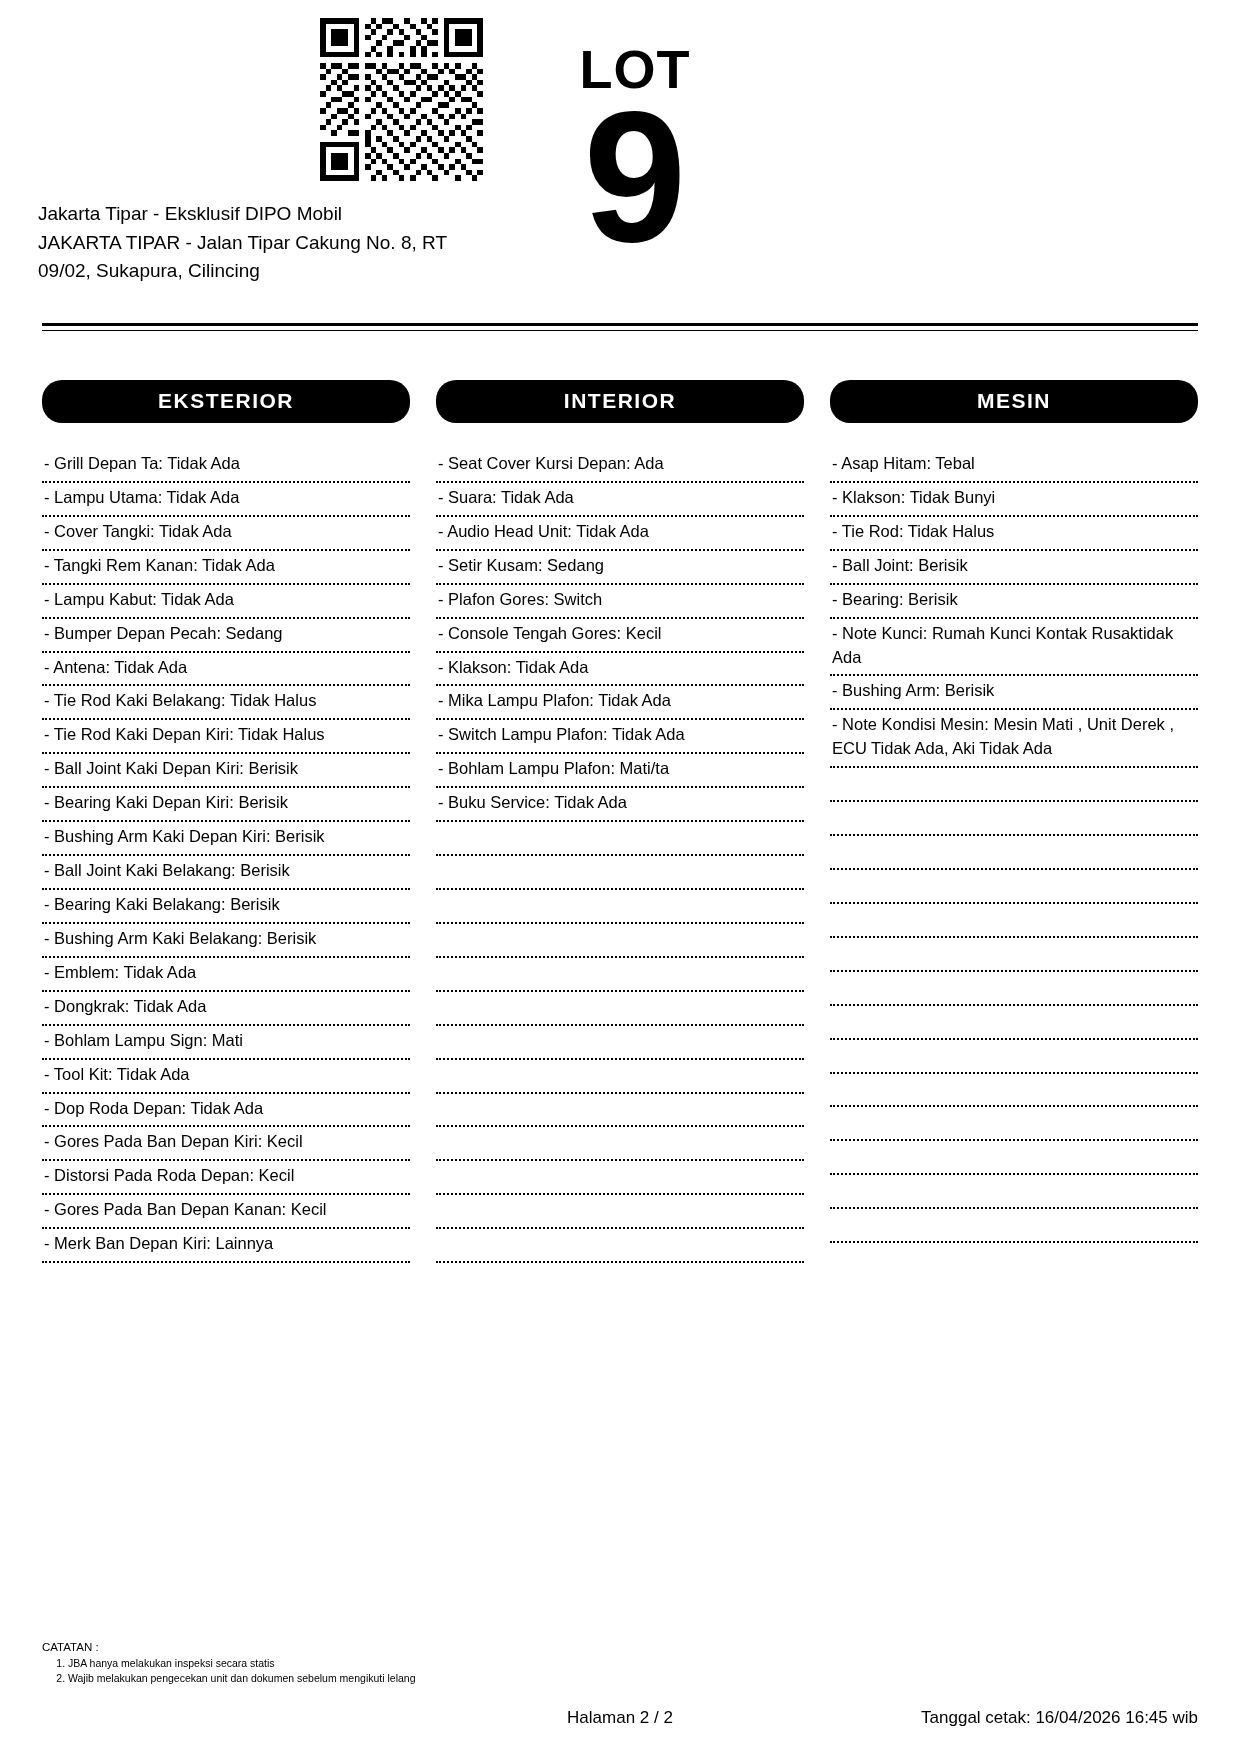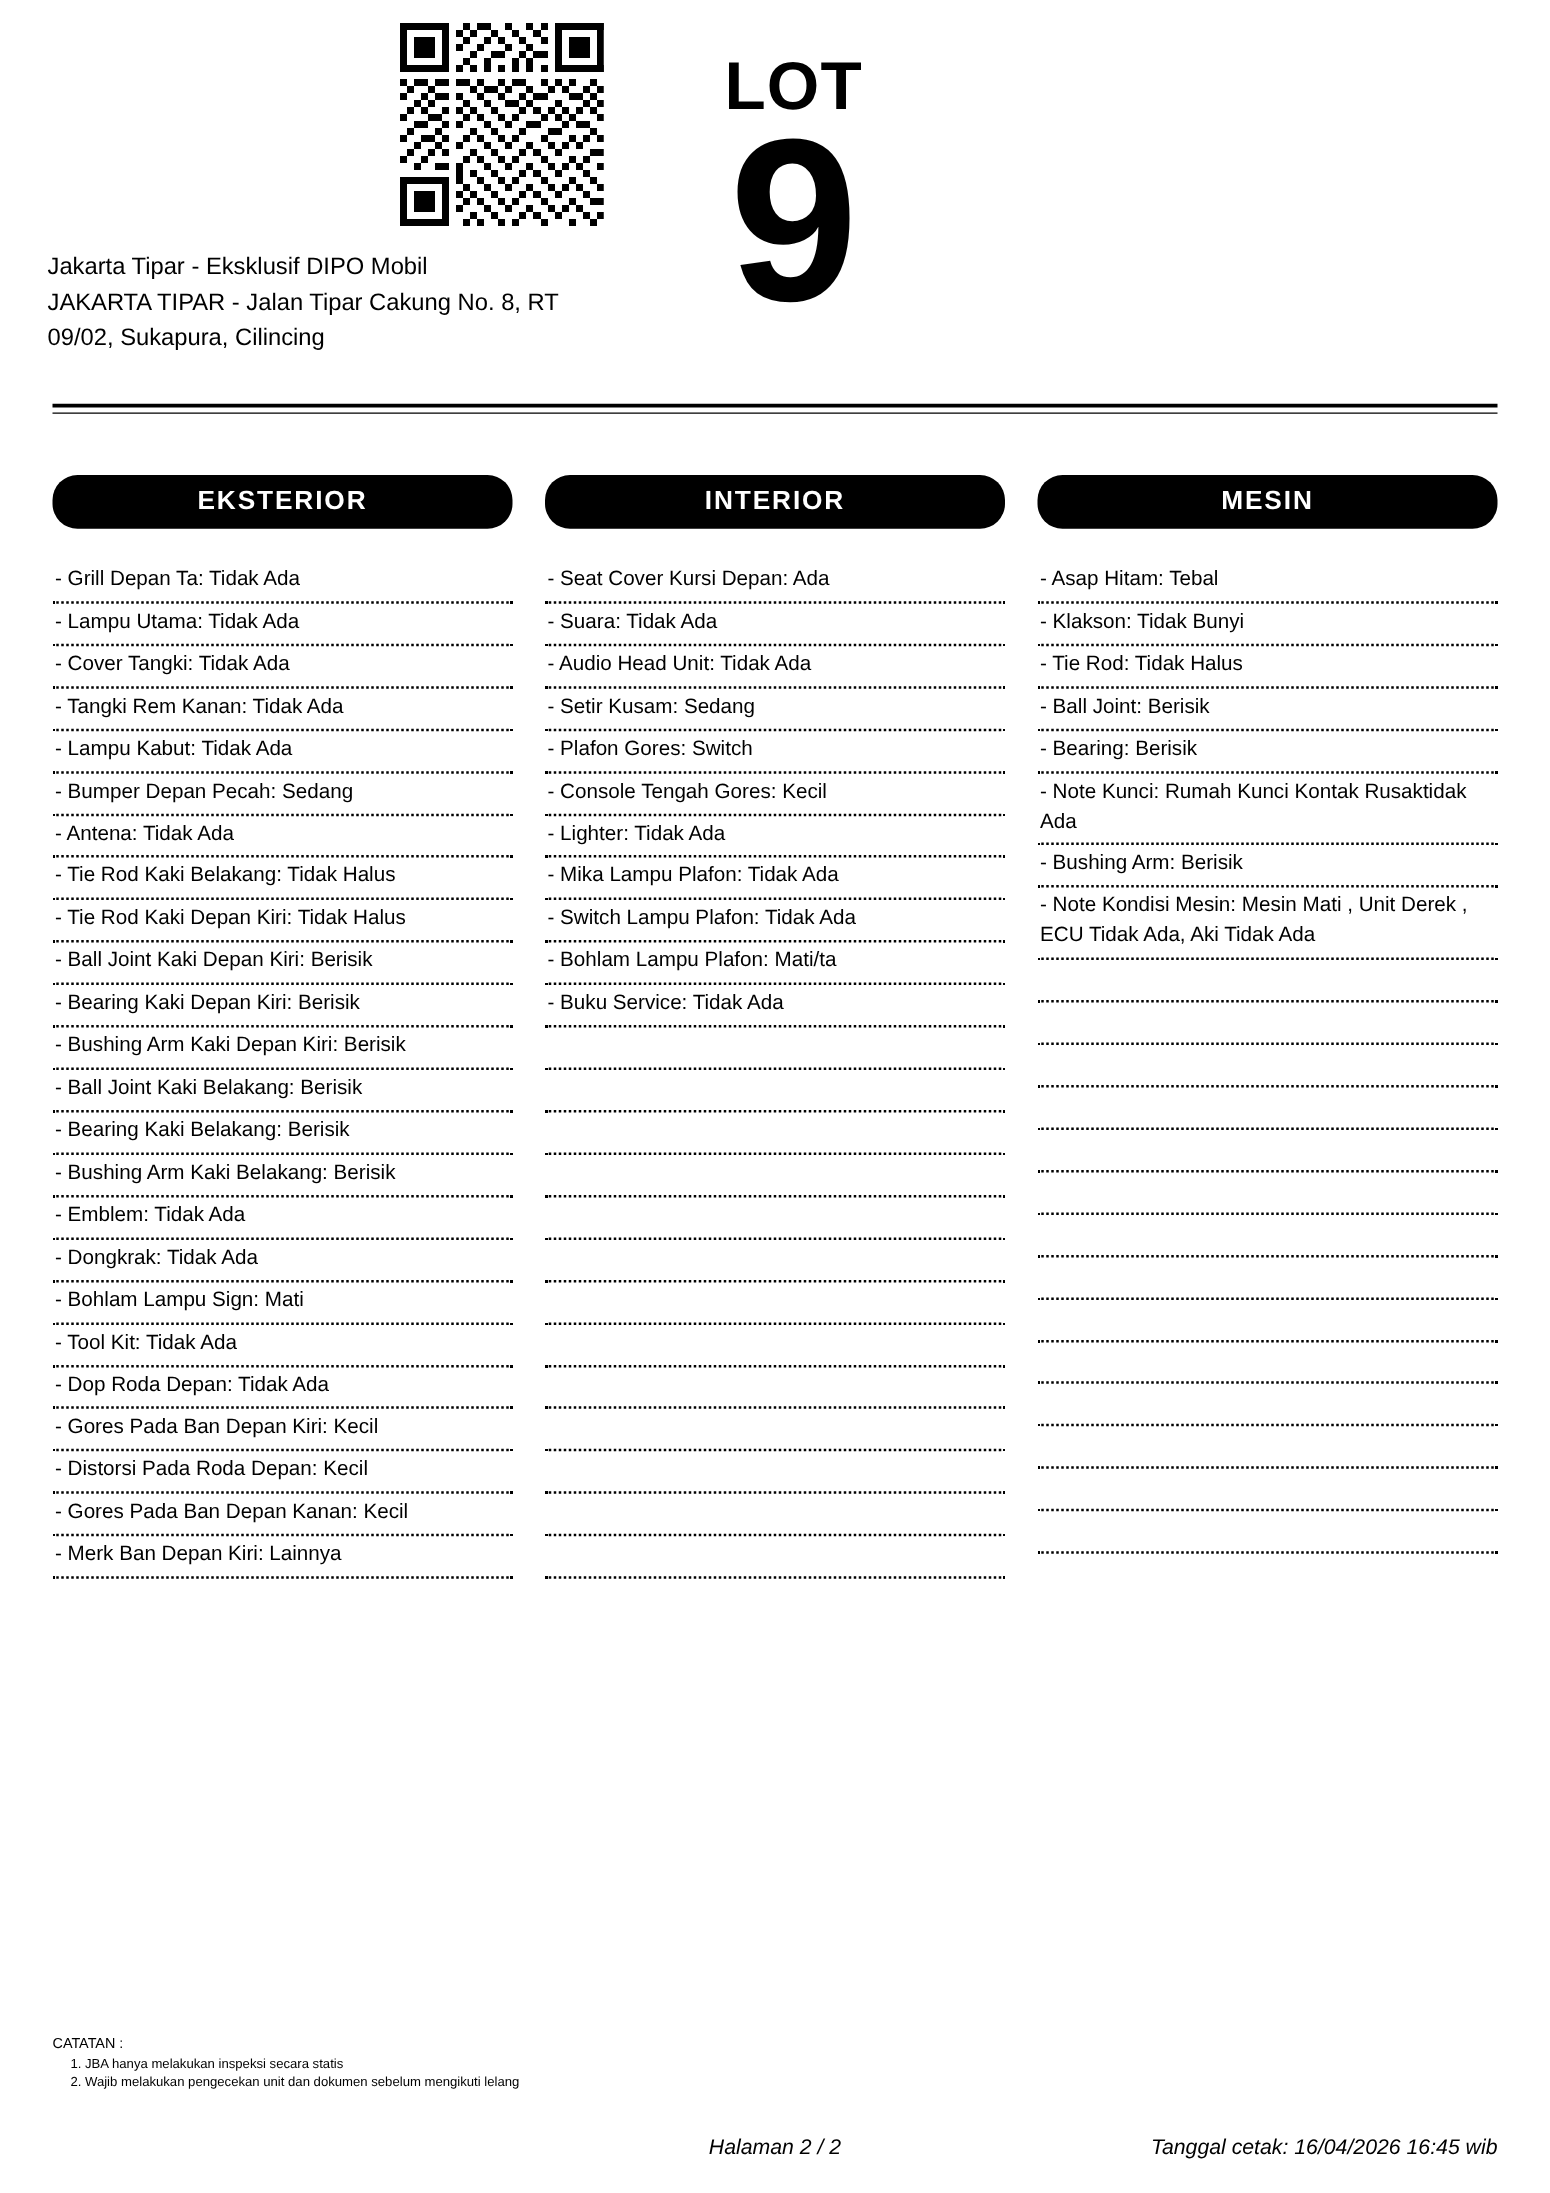--- a/index.html
+++ b/index.html
@@ -134,23 +134,22 @@
   .catatan-list {
     font-size: 10.5px;
     line-height: 1.45;
     padding-left: 26px;
     margin: 0;
   }
   .footer-row {
     display: flex;
     justify-content: space-between;
     align-items: flex-start;
-    margin-top: 34px;
+    margin-top: 22px;
     font-size: 17px;
-    font-style: italic;
   }
   .footer-center {
     position: absolute;
     left: 0;
     right: 0;
     text-align: center;
     font-size: 17px;
     pointer-events: none;
   }
   .footer-right {
@@ -500,21 +499,21 @@
 
     <div class="col">
       <div class="col-title">INTERIOR</div>
       <div class="items">
           <div class="item">- Seat Cover Kursi Depan: Ada</div>
           <div class="item">- Suara: Tidak Ada</div>
           <div class="item">- Audio Head Unit: Tidak Ada</div>
           <div class="item">- Setir Kusam: Sedang</div>
           <div class="item">- Plafon Gores: Switch</div>
           <div class="item">- Console Tengah Gores: Kecil</div>
-          <div class="item">- Lighter: Tidak Ada</div>
+          <div class="item">- Klakson: Tidak Ada</div>
           <div class="item">- Mika Lampu Plafon: Tidak Ada</div>
           <div class="item">- Switch Lampu Plafon: Tidak Ada</div>
           <div class="item">- Bohlam Lampu Plafon: Mati/ta</div>
           <div class="item">- Buku Service: Tidak Ada</div>
           <div class="item blank">&nbsp;</div>
           <div class="item blank">&nbsp;</div>
           <div class="item blank">&nbsp;</div>
           <div class="item blank">&nbsp;</div>
           <div class="item blank">&nbsp;</div>
           <div class="item blank">&nbsp;</div>

